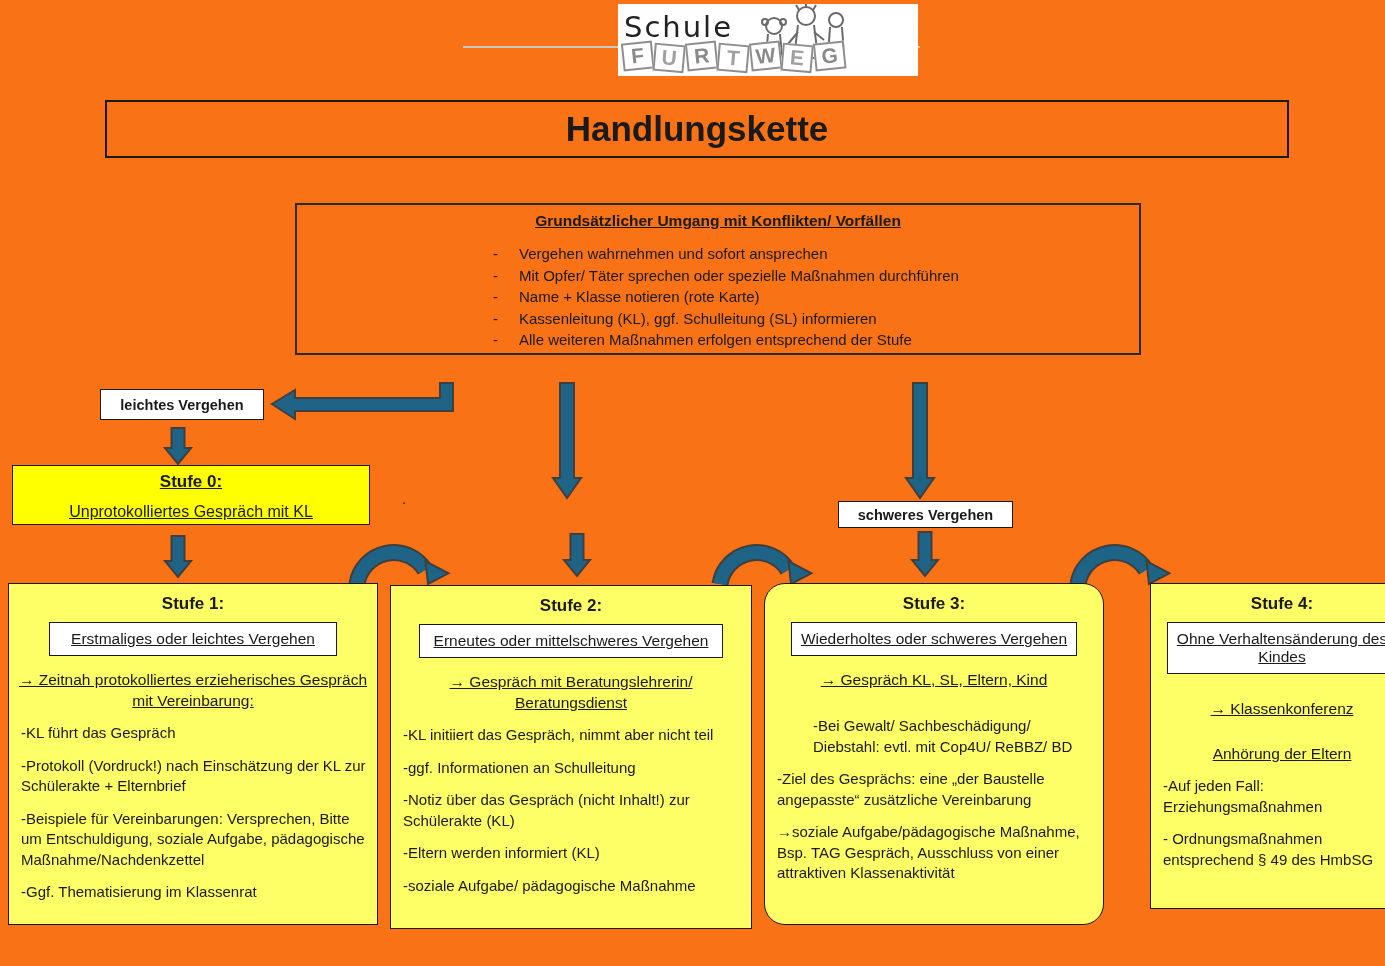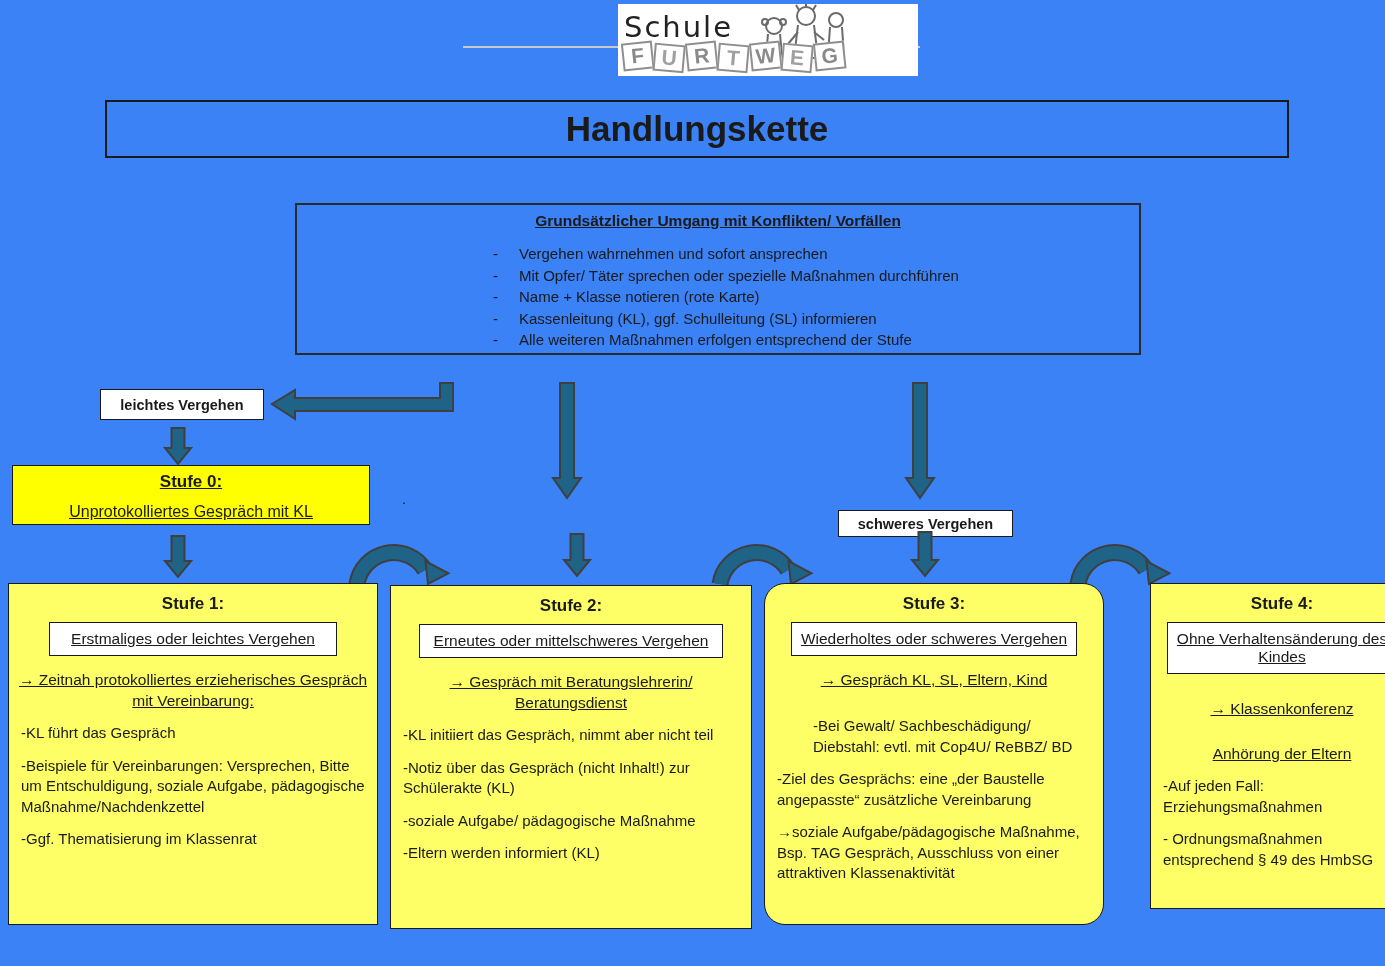--- a/index.html
+++ b/index.html
@@ -1,18 +1,18 @@
 <!DOCTYPE html>
 <html lang="de"><head>
 <meta charset="utf-8">
 <style>
   html,body{margin:0;padding:0;background:#ffffff;}
   *{box-sizing:border-box;}
   #canvas{
-    position:relative;width:1385px;height:966px;background:#3b82f6;
+    position:relative;width:1385px;height:966px;background:#f97316;
     font-family:"Liberation Sans",sans-serif;color:#1a1a1a;overflow:hidden;
   }
   
   .logo-line{position:absolute;left:463px;top:46px;width:457px;height:2px;background:#c9c9c9;}
   .logo{position:absolute;left:618px;top:4px;width:300px;height:72px;background:#ffffff;z-index:3;}
   .logo-schule{position:absolute;left:6px;top:6px;font-size:29px;letter-spacing:2px;color:#222;
     font-family:"DejaVu Sans",sans-serif;}
   .logo-kids{position:absolute;left:140px;top:0px;}
   .logo-tiles{position:absolute;left:4px;top:36px;display:flex;}
   .tile{width:31px;height:28px;border:2px solid #8f8f8f;background:#ffffff;margin-right:1px;
@@ -27,21 +27,21 @@
   .main-box{position:absolute;left:295px;top:203px;width:846px;height:152px;border:2px solid #2a2a2a;padding-top:7px;}
   .main-box h2{margin:0;text-align:center;font-size:15.5px;font-weight:bold;text-decoration:underline;}
   .main-list{margin:13px 0 0 196px;padding:0;list-style:none;font-size:15px;line-height:21.5px;}
   .main-list li{display:flex;}
   .main-list .dash{width:26px;flex:0 0 26px;}
   
   .label-box{position:absolute;background:#ffffff;border:1.5px solid #1a1a1a;display:flex;
     align-items:center;justify-content:center;font-weight:bold;font-size:14.5px;}
   .lb-light{left:100px;top:389px;width:164px;height:31px;}
   .lb-medium{left:470px;top:503px;width:215px;height:27px;}
-  .lb-heavy{left:838px;top:501px;width:175px;height:27px;margin-top:9px;}
+  .lb-heavy{left:838px;top:501px;width:175px;height:27px;}
   
   .stufe0{position:absolute;left:12px;top:465px;width:358px;height:60px;background:#FFFF00;
     border:1.5px solid #1a1a1a;text-align:center;padding-top:6px;text-decoration:underline;}
   .stufe0 .s0-title{font-size:17px;font-weight:bold;}
   .stufe0 .s0-sub{font-size:16px;text-decoration:underline;margin-top:11px;}
   .stray-dot{position:absolute;left:402px;top:490px;font-size:15px;}
   
   .col{position:absolute;background:#FEFF66;border:1.6px solid #1a1a1a;padding:8px 8px;z-index:2;}
   .col-1{left:8px;top:583px;width:370px;height:342px;}
   .col-2{left:390px;top:585px;width:362px;height:344px;}
@@ -164,32 +164,34 @@
       <polygon points="-13,-19 13,-19 0,0" transform="translate(791,584) rotate(28)"></polygon>
       <polygon points="-13,-19 13,-19 0,0" transform="translate(1149,584) rotate(28)"></polygon>
     </g>
   </svg>
 
   <div class="col col-1">
     <h3>Stufe 1:</h3>
     <div class="whitebox">Erstmaliges oder leichtes Vergehen</div>
     <div class="arrowline">→ Zeitnah protokolliertes erzieherisches Gespräch mit Vereinbarung:</div>
     <p>-KL führt das Gespräch</p>
+    <p>-Protokoll (Vordruck!) nach Einschätzung der KL zur Schülerakte + Elternbrief</p>
     <p>-Beispiele für Vereinbarungen: Versprechen, Bitte um Entschuldigung, soziale Aufgabe, pädagogische Maßnahme/Nachdenkzettel</p>
     <p>-Ggf. Thematisierung im Klassenrat</p>
   </div>
 
   <div class="col col-2">
     <h3>Stufe 2:</h3>
     <div class="whitebox">Erneutes oder mittelschweres Vergehen</div>
     <div class="arrowline">→ Gespräch mit Beratungslehrerin/ Beratungsdienst</div>
     <p>-KL initiiert das Gespräch, nimmt aber nicht teil</p>
+    <p>-ggf. Informationen an Schulleitung</p>
     <p>-Notiz über das Gespräch (nicht Inhalt!) zur Schülerakte (KL)</p>
+    <p>-Eltern werden informiert (KL)</p>
     <p>-soziale Aufgabe/ pädagogische Maßnahme</p>
-    <p>-Eltern werden informiert (KL)</p>
   </div>
 
   <div class="col col-3">
     <h3>Stufe 3:</h3>
     <div class="whitebox">Wiederholtes oder schweres Vergehen</div>
     <div class="arrowline">→ Gespräch KL, SL, Eltern, Kind</div>
     <p class="first">-Bei Gewalt/ Sachbeschädigung/ Diebstahl: evtl. mit Cop4U/ ReBBZ/ BD</p>
     <p>-Ziel des Gesprächs: eine „der Baustelle angepasste“ zusätzliche Vereinbarung</p>
     <p>→soziale Aufgabe/pädagogische Maßnahme, Bsp. TAG Gespräch, Ausschluss von einer attraktiven Klassenaktivität</p>
   </div>

